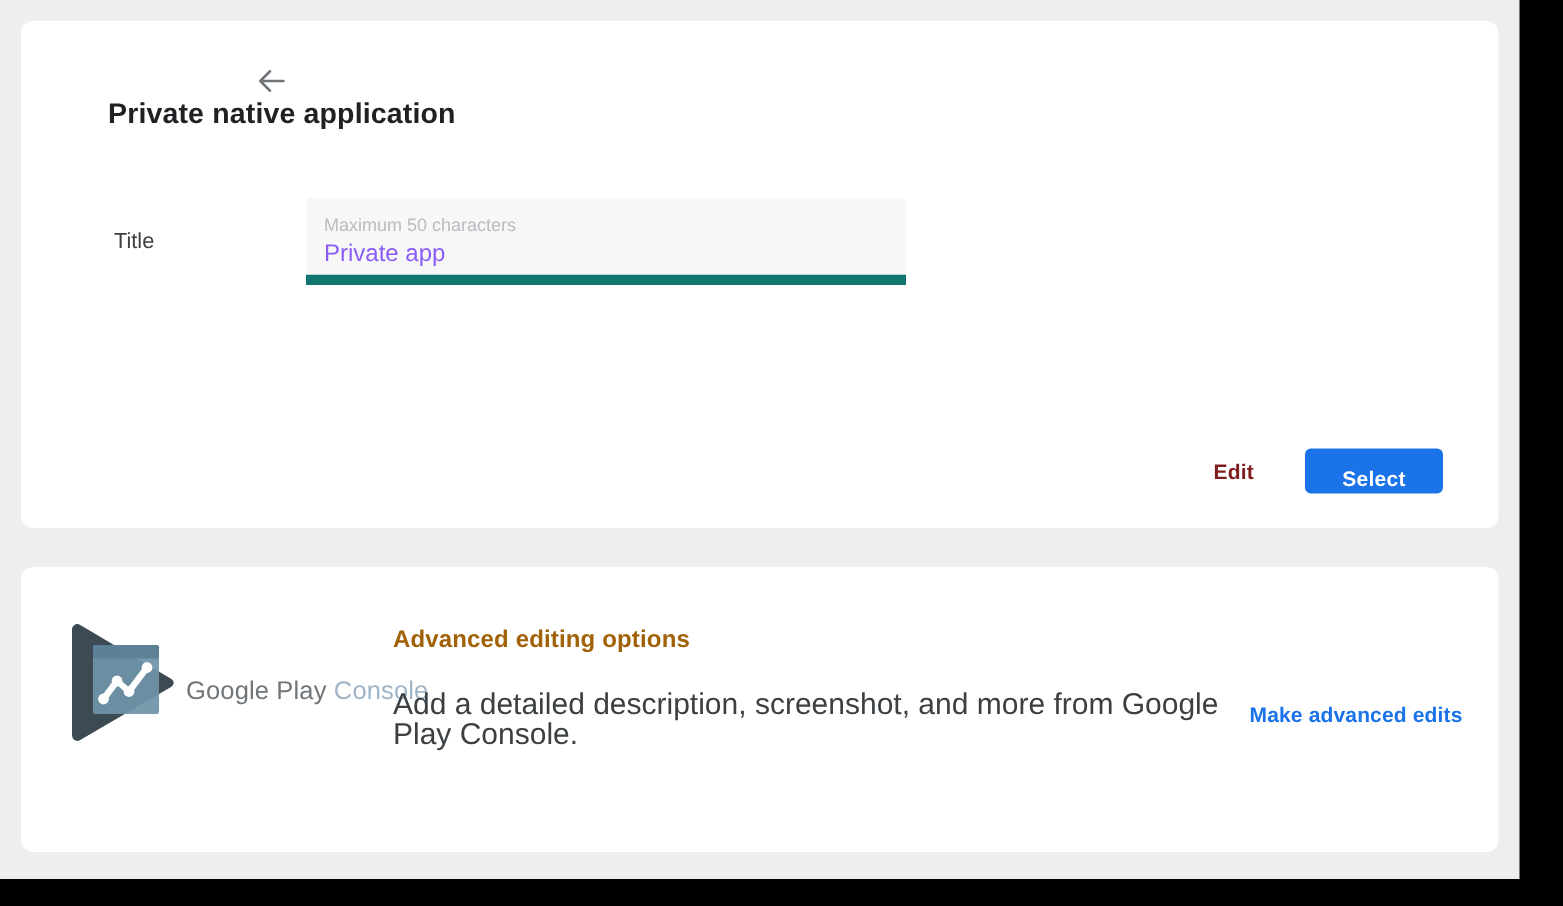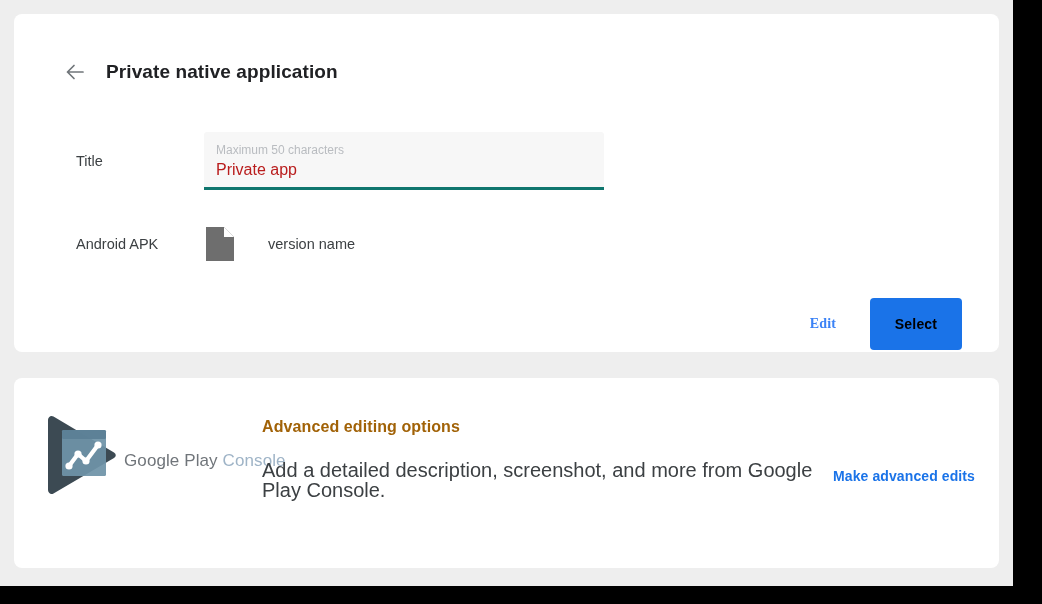--- a/index.html
+++ b/index.html
@@ -44,24 +44,25 @@
 
   .card-advanced {
     top: 378px;
     height: 190px;
   }
 
   
   .header {
     position: absolute;
     left: 44px;
-    top: 40px;
+    top: 28px;
     display: flex;
     align-items: center;
     height: 36px;
+    flex-direction: column;
   }
 
   .back-btn {
     width: 34px;
     height: 34px;
     display: flex;
     align-items: center;
     justify-content: center;
     border: none;
     background: transparent;
@@ -94,40 +95,40 @@
     font-size: 14.5px;
     color: #3c4043;
     width: 128px;
     flex: none;
   }
 
   .text-field {
     width: 400px;
     height: 58px;
     background: #f7f7f7;
-    border-bottom: 3px solid #0f766e;
+    border-bottom: 7px solid #0f766e;
     border-top: none;
     border-left: none;
     border-right: none;
     border-radius: 3px 3px 0 0;
     padding: 10px 12px 0 12px;
     display: flex;
     flex-direction: column;
     justify-content: flex-start;
   }
 
   .field-hint {
     font-size: 12px;
     color: #b9bcc0;
     line-height: 16px;
   }
 
   .field-value {
     font-size: 16px;
-    color: #b91c1c;
+    color: #8b5cf6;
     line-height: 22px;
     margin-top: 1px;
   }
 
   
   .row-apk {
     position: absolute;
     left: 62px;
     top: 212px;
     width: 900px;
@@ -157,38 +158,38 @@
     right: 37px;
     top: 284px;
     display: flex;
     align-items: center;
     gap: 30px;
   }
 
   .btn-text {
     border: none;
     background: transparent;
-    color: #3b82f6;
+    color: #7f1d1d;
     font-size: 14px;
     font-weight: bold;
-    font-family: Liberation Serif, serif;
+    font-family: Liberation Sans, sans-serif;
     cursor: pointer;
     padding: 8px 4px;
     letter-spacing: 0.15px;
   }
 
   .btn-filled {
     border: none;
     background: #1a73e8;
-    color: #000000;
+    color: #ffffff;
     font-size: 14px;
     font-weight: bold;
     font-family: "Liberation Sans", sans-serif;
     cursor: pointer;
-    height: 52px;
+    height: 30px;
     min-width: 92px;
     padding: 12px 20px;
     border-radius: 4px;
     letter-spacing: 0.2px;
   }
 
   
   .gpc-block {
     position: absolute;
     left: 24px;
@@ -273,30 +274,20 @@
     </div>
 
     <div class="row-title">
       <div class="field-label">Title</div>
       <div class="text-field">
         <div class="field-hint">Maximum 50 characters</div>
         <div class="field-value">Private app</div>
       </div>
     </div>
 
-    <div class="row-apk">
-      <div class="field-label">Android APK</div>
-      <span class="file-icon">
-        <svg width="28" height="34" viewBox="0 0 28 34">
-          <path d="M0 0 H18 L28 10 V34 H0 Z" fill="#6e6e6e"></path>
-          <path d="M18 0 L28 10 H18 Z" fill="#ffffff"></path>
-        </svg>
-      </span>
-      <div class="apk-version">version name</div>
-    </div>
 
     <div class="actions">
       <button class="btn-text">Edit</button>
       <button class="btn-filled">Select</button>
     </div>
 
   </div>
 
   <div class="card card-advanced">
 

